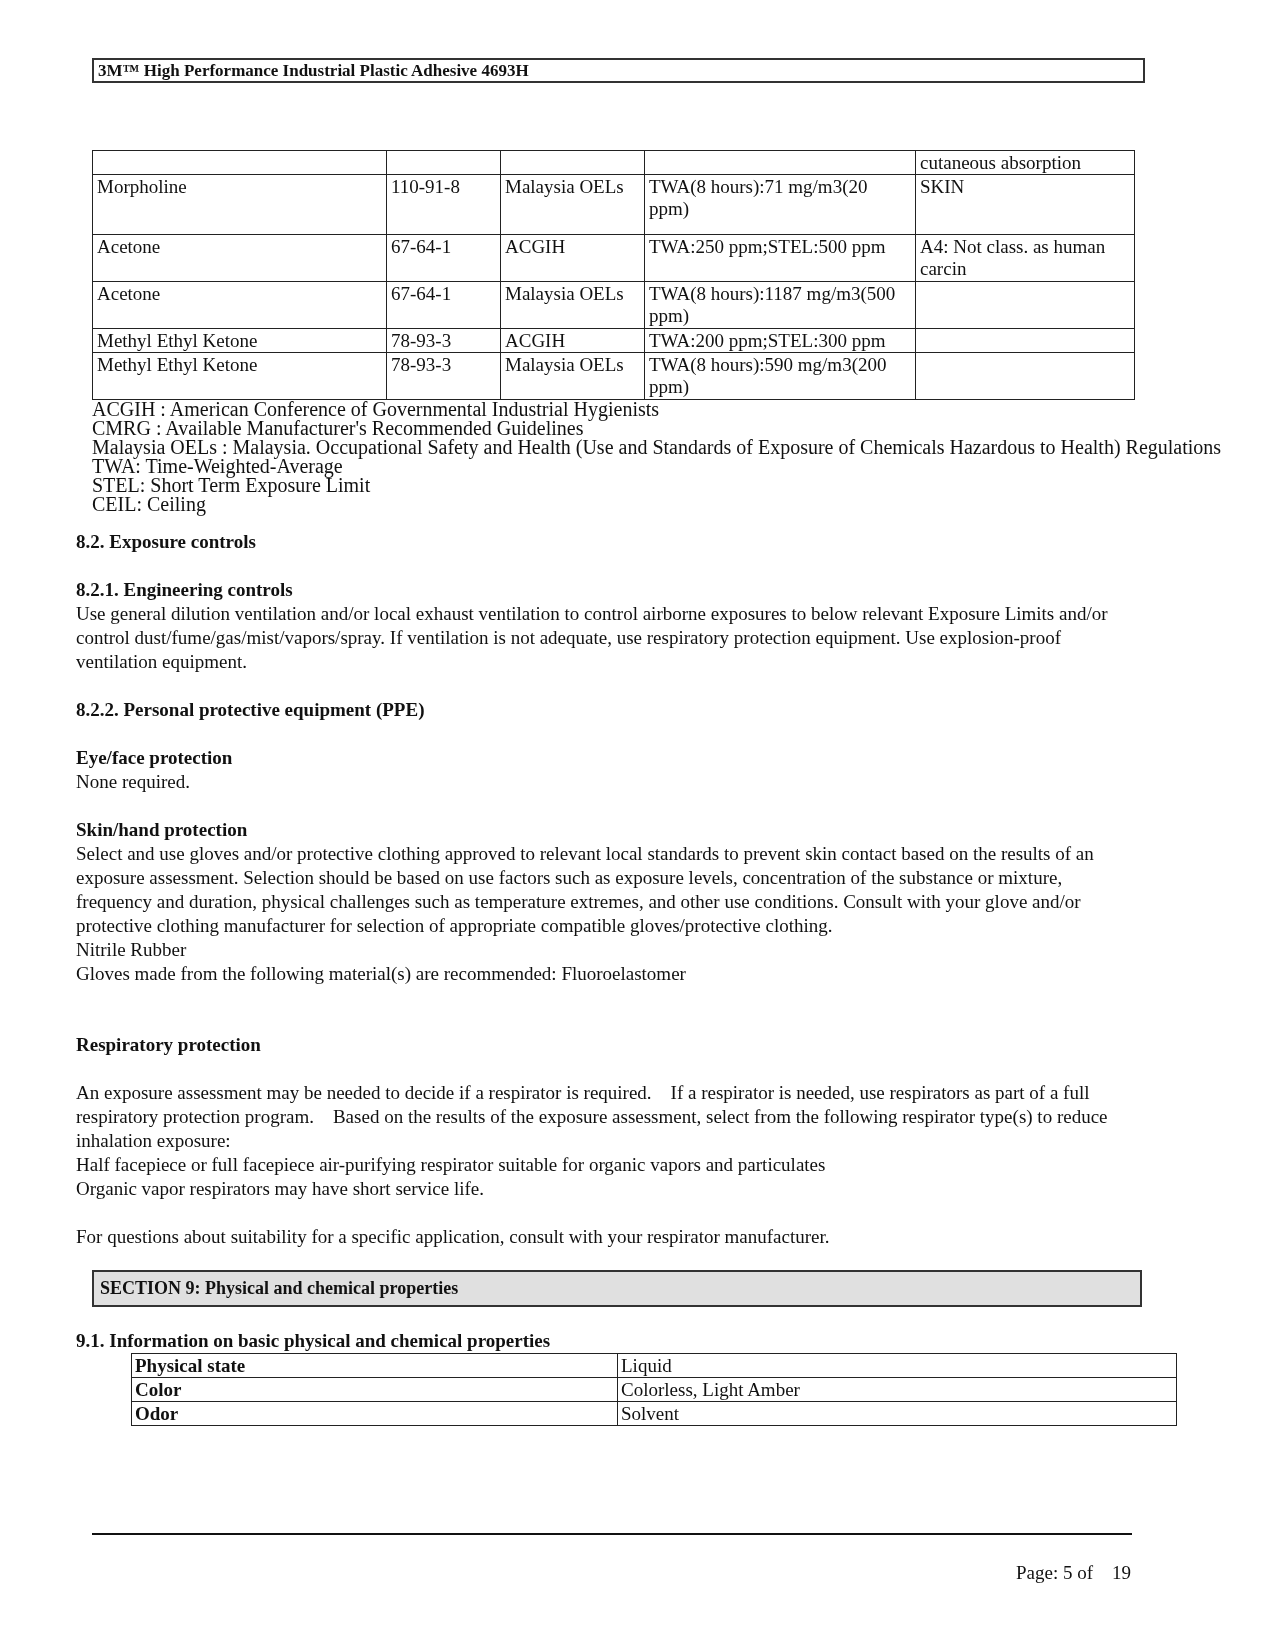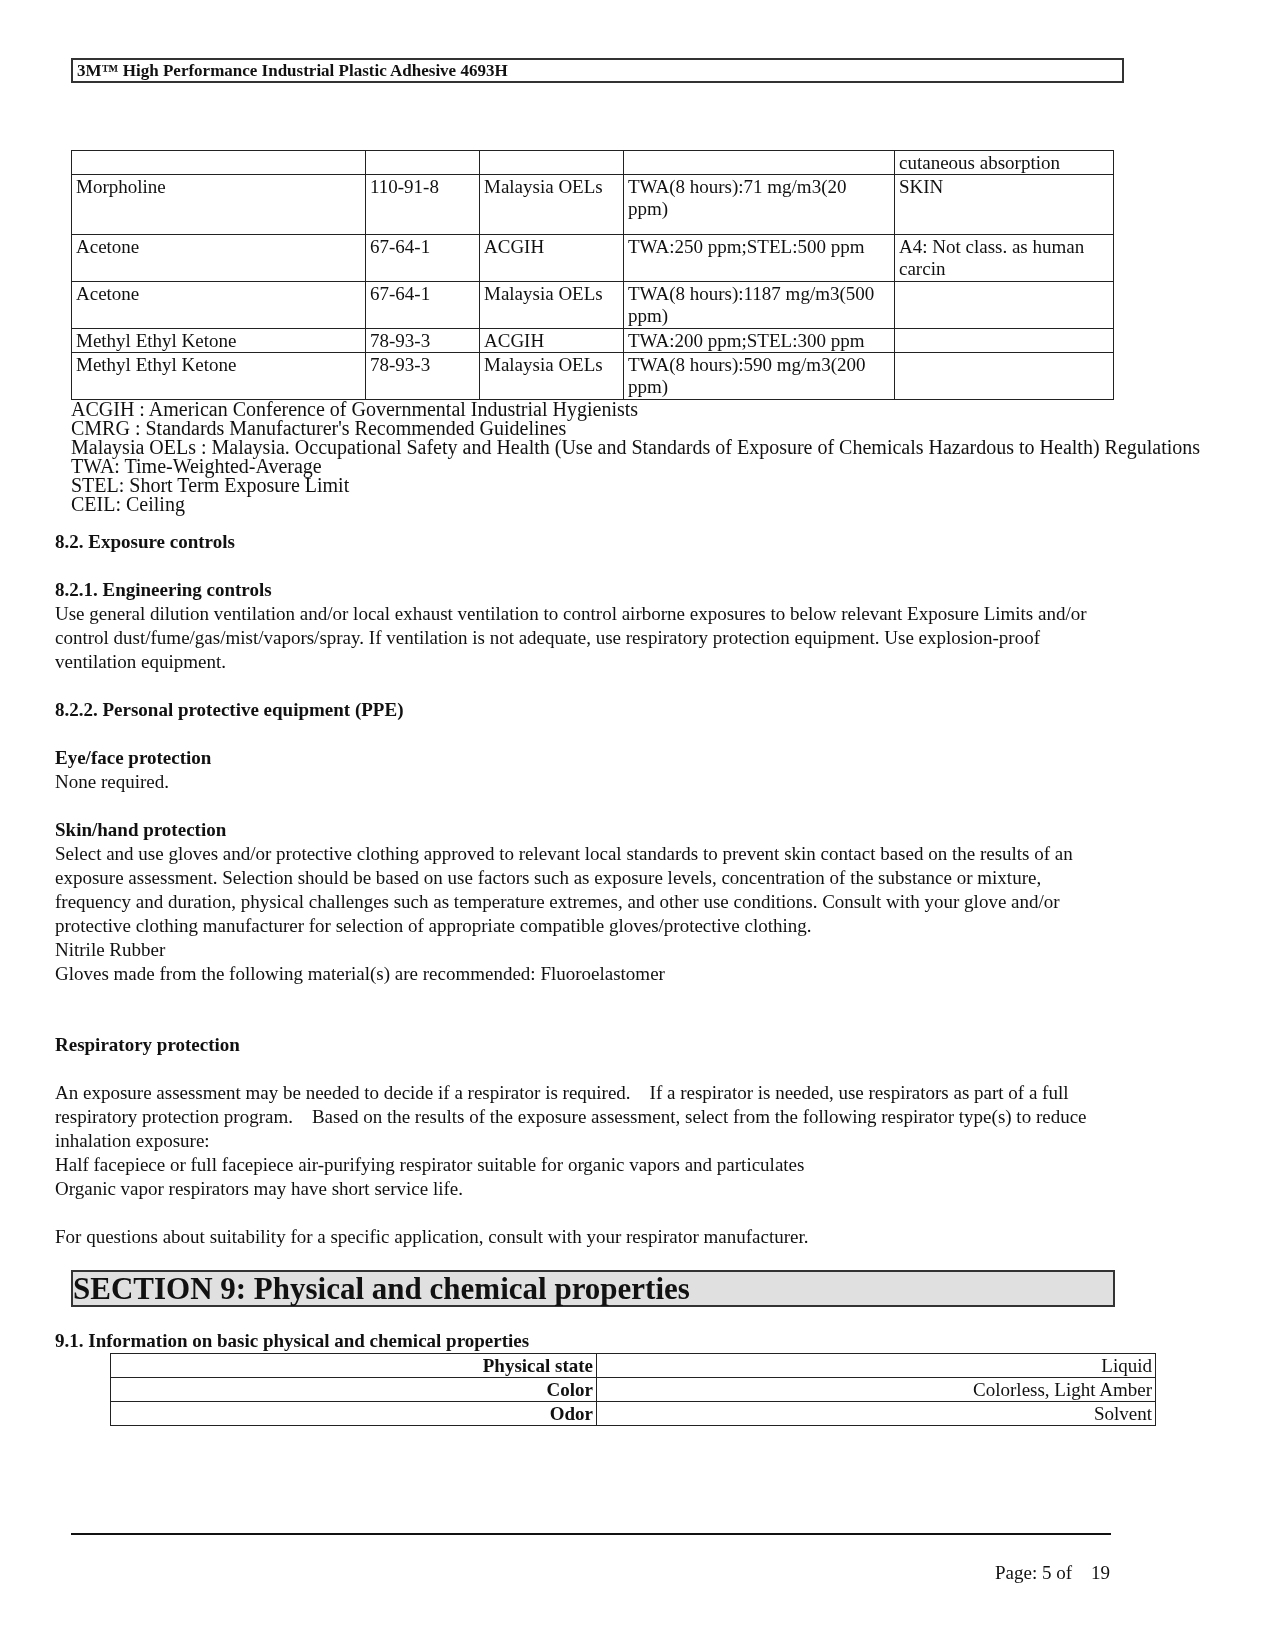--- a/index.html
+++ b/index.html
@@ -1,30 +1,30 @@
 <!DOCTYPE html>
 <html><head>
 <meta charset="utf-8">
 <style>
   html, body { margin:0; padding:0; background:#fff; }
   body { width:1275px; height:1650px; position:relative; overflow:hidden;
          font-family:"Liberation Serif", "DejaVu Serif", serif; color:#111; }
-  .abs { position:absolute; }
+  .abs { position:absolute;margin-left:21px; }
   .hdr { left:71px; top:58px; width:1045px; height:21px; border:2px solid #333;
          font-weight:bold; font-size:17px; line-height:21px; padding-left:4px; box-sizing:content-box; }
   table { border-collapse:collapse; }
   .exp { left:71px; top:150px; font-size:19px; line-height:22px;padding-left:48px; }
   .exp td { border:1.5px solid #222; vertical-align:top; padding:1px 4px 0 4px; }
   .notes { left:71px; top:400px; font-size:20px; line-height:19px; }
   .notes div { white-space:nowrap; }
   .body-text { left:55px; width:1060px; font-size:19px; line-height:24px; }
   .h { font-weight:bold; }
   .sec9 { left:71px; top:1270px; width:1040px; height:33px; background:#e0e0e0;
-          border:2px solid #333; font-weight:bold; font-size:31px; line-height:33px; box-sizing:content-box; }
-  .props { left:110px; top:1353px; font-size:19px; line-height:22px;text-align:right; }
+          border:2px solid #333; font-weight:bold; font-size:18px; line-height:33px; padding-left:6px; box-sizing:content-box; }
+  .props { left:110px; top:1353px; font-size:19px; line-height:22px; }
   .props td { border:1.5px solid #222; padding:1px 3px 0 3px; height:22px; }
   .props td.k { font-weight:bold; width:479px; }
   .props td.v { width:552px; }
   .props td.it { font-style:italic; }
   .footline { left:71px; top:1533px; width:1040px; height:0; border-top:2.5px solid #111; }
   .pageno { left:995px; top:1562px; font-size:19px; white-space:pre; }
 </style>
 </head>
 <body>
 
@@ -81,21 +81,21 @@
         <td>78-93-3</td>
         <td>Malaysia OELs</td>
         <td>TWA(8 hours):590 mg/m3(200 ppm)</td>
         <td></td>
       </tr>
     </tbody>
 </table>
 
 <div class="abs notes">
   <div>ACGIH : American Conference of Governmental Industrial Hygienists</div>
-  <div>CMRG : Standards Manufacturer's Recommended Guidelines</div>
+  <div>CMRG : Available Manufacturer's Recommended Guidelines</div>
   <div>Malaysia OELs : Malaysia. Occupational Safety and Health (Use and Standards of Exposure of Chemicals Hazardous to Health) Regulations</div>
   <div>TWA: Time-Weighted-Average</div>
   <div>STEL: Short Term Exposure Limit</div>
   <div>CEIL: Ceiling</div>
 </div>
 
 <div class="abs body-text h" style="top:530px">8.2. Exposure controls</div>
 
 <div class="abs body-text" style="top:578px">
   <div class="h">8.2.1. Engineering controls</div>

